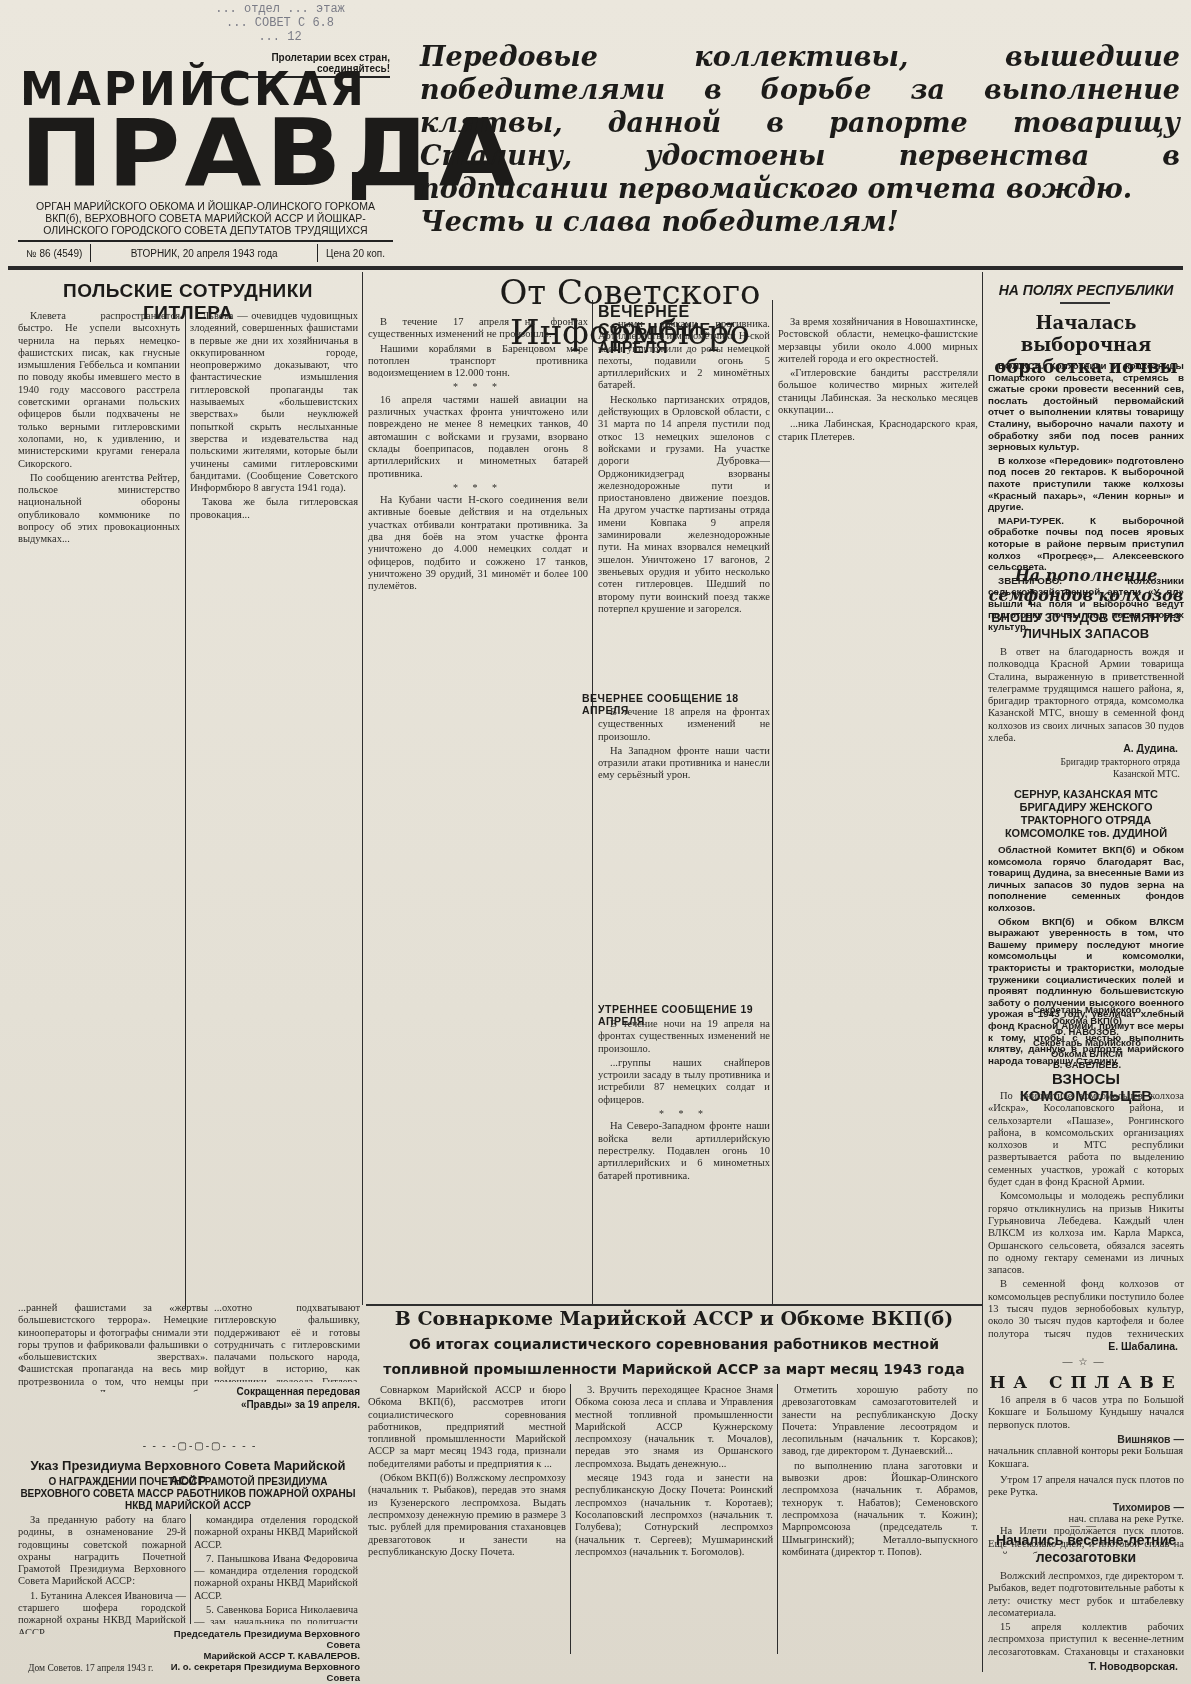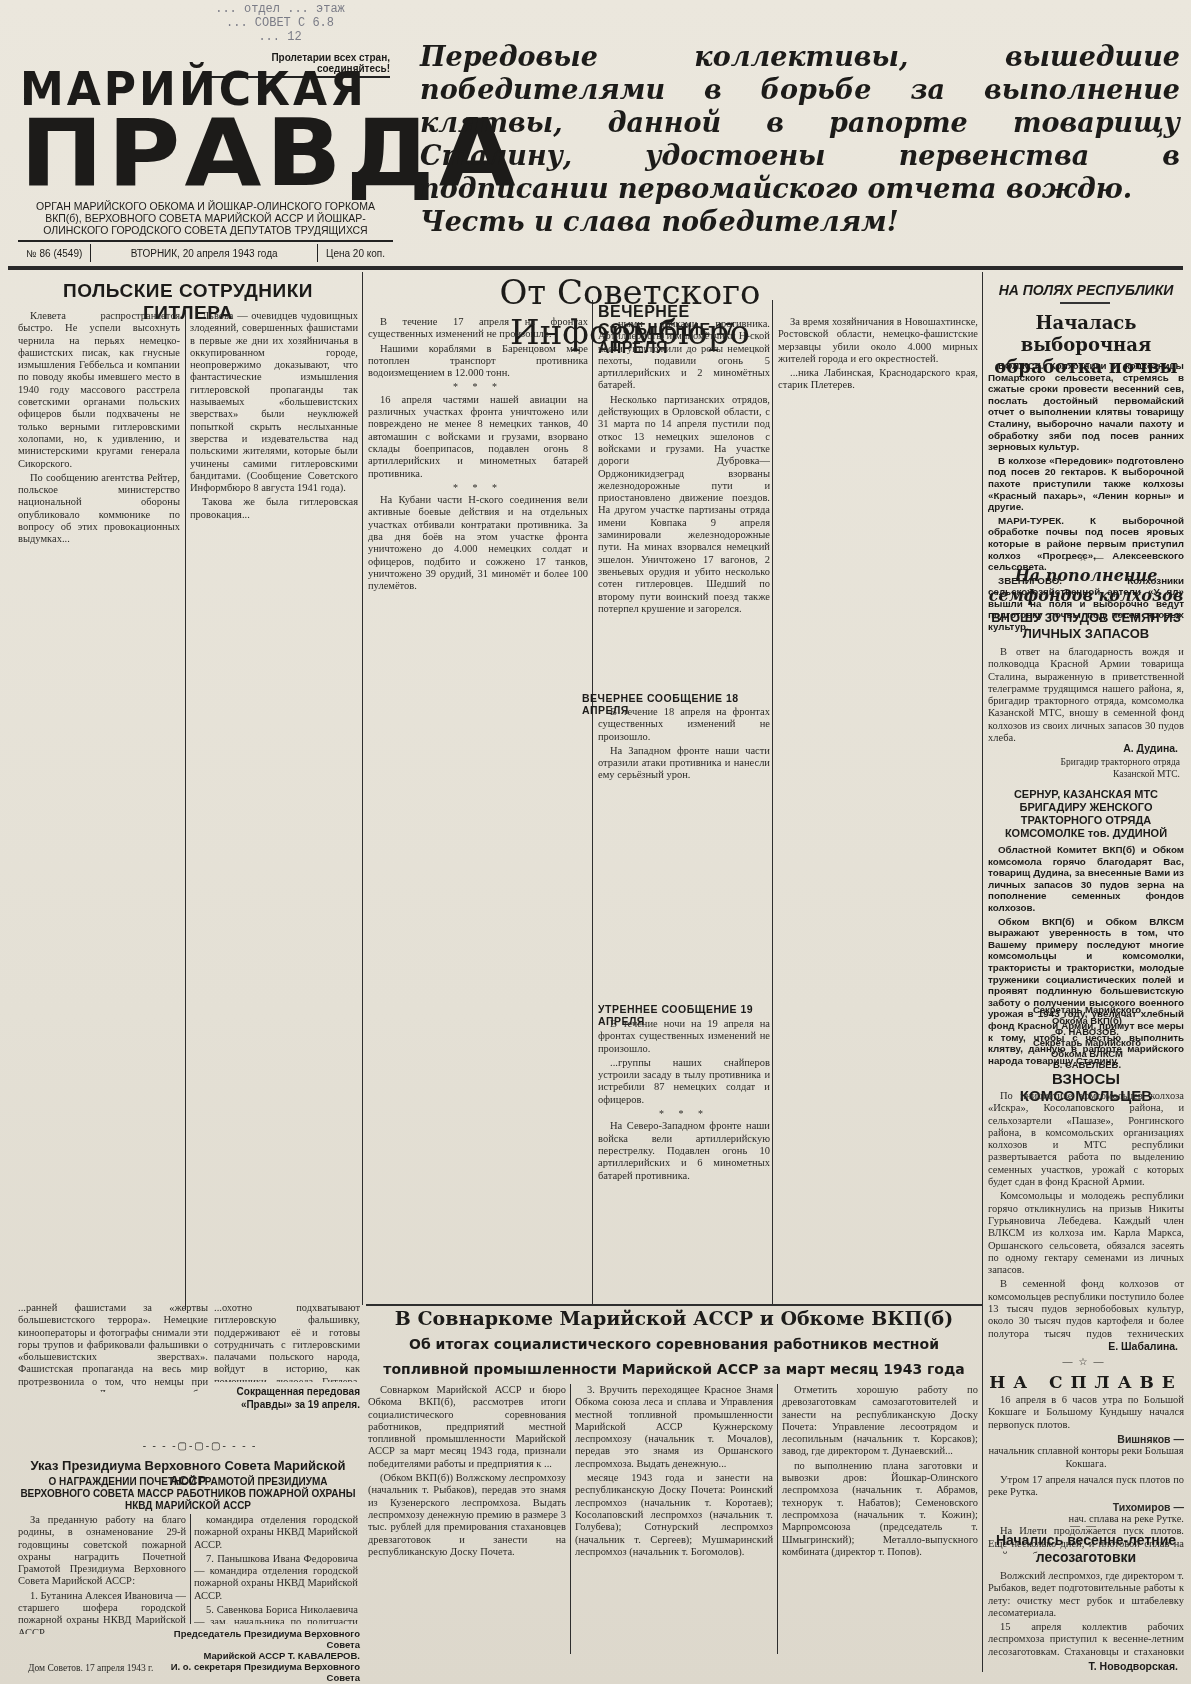--- a/index.html
+++ b/index.html
@@ -120,20 +120,21 @@
   </div>
   <div class="abs sub" style="left:598px;top:1003px;width:180px;font-size:10.5px;">УТРЕННЕЕ СООБЩЕНИЕ 19 АПРЕЛЯ</div>
   <div class="abs coltext" style="left:598px;top:1018px;width:172px;height:280px;">
     <p>В течение ночи на 19 апреля на фронтах существенных изменений не произошло.</p>
     <p>...группы наших снайперов устроили засаду в тылу противника и истребили 87 немецких солдат и офицеров.</p>
     <div class="stars">* * *</div>
     <p>На Северо-Западном фронте наши войска вели артиллерийскую перестрелку. Подавлен огонь 10 артиллерийских и 6 минометных батарей противника.</p>
   </div>
   <div class="abs coltext" style="left:778px;top:316px;width:200px;height:985px;">
     <p>За время хозяйничания в Новошахтинске, Ростовской области, немецко-фашистские мерзавцы убили около 4.000 мирных жителей города и его окрестностей.</p>
+    <p>«Гитлеровские бандиты расстреляли большое количество мирных жителей станицы Лабинская. За несколько месяцев оккупации...</p>
     <p>...ника Лабинская, Краснодарского края, старик Плетерев.</p>
   </div>
 
   <div class="hline" style="left:366px;top:1304px;width:616px;height:2px;"></div>
   <div class="abs" style="left:366px;top:1306px;width:616px;text-align:center;font-family:'DejaVu Serif',serif;font-weight:bold;font-size:19px;line-height:24px;">В Совнаркоме Марийской АССР и Обкоме ВКП(б)</div>
   <div class="abs h-sans" style="left:366px;top:1332px;width:616px;font-size:14px;line-height:25px;font-family:'DejaVu Sans',sans-serif;">Об итогах социалистического соревнования работников местной топливной промышленности Марийской АССР за март месяц 1943 года</div>
   <div class="abs coltext" style="left:368px;top:1384px;width:198px;height:270px;">
     <p>Совнарком Марийской АССР и бюро Обкома ВКП(б), рассмотрев итоги социалистического соревнования работников, предприятий местной топливной промышленности Марийской АССР за март месяц 1943 года, признали победителями работы и предприятия к ...</p>
     <p>(Обком ВКП(б)) Волжскому леспромхозу (начальник т. Рыбаков), передав это знамя из Кузенерского леспромхоза. Выдать леспромхозу денежную премию в размере 3 тыс. рублей для премирования стахановцев древзаготовок и занести на республиканскую Доску Почета.</p>
   </div>
@@ -188,21 +189,21 @@
     <p>Комсомольцы и молодежь республики горячо откликнулись на призыв Никиты Гурьяновича Лебедева. Каждый член ВЛКСМ из колхоза им. Карла Маркса, Оршанского сельсовета, обязался засеять по одному гектару семенами из личных запасов.</p>
     <p>В семенной фонд колхозов от комсомольцев республики поступило более 13 тысяч пудов зернобобовых культур, около 30 тысяч пудов картофеля и более полутора тысяч пудов технических культур. Семенами из своих запасов молодые патриоты засевают сотни гектаров хлеба для Красной Армии.</p>
 
   </div>
   <div class="abs sig" style="left:988px;top:1340px;width:190px;">Е. Шабалина.</div>
   <div class="abs stars" style="left:988px;top:1356px;width:196px;">—☆—</div>
   <div class="abs h-sans" style="left:988px;top:1372px;width:196px;font-size:17px;letter-spacing:8px;font-family:'DejaVu Serif',serif;">НА СПЛАВЕ</div>
   <div class="abs coltext" style="left:988px;top:1394px;width:196px;height:160px;">
     <p>16 апреля в 6 часов утра по Большой Кокшаге и Большому Кундышу начался первопуск плотов.</p>
     <div class="sig">Вишняков —</div>
-    <div style="text-align:center">начальник сплавной конторы реки Большая Кокшага.</div>
+    <div style="text-align:left">начальник сплавной конторы реки Большая Кокшага.</div>
     <p style="margin-top:4px">Утром 17 апреля начался пуск плотов по реке Рутка.</p>
     <div class="sig">Тихомиров —</div>
     <div style="text-align:right">нач. сплава на реке Рутке.</div>
     <p>На Илети продолжается пуск плотов. Еще несколько дней, и плотовой сплав на этой реке будет завершен.</p>
   </div>
   <div class="abs stars" style="left:988px;top:1520px;width:196px;">——</div>
   <div class="abs" style="left:988px;top:1532px;width:196px;text-align:center;font-family:'Liberation Sans',sans-serif;font-weight:bold;font-size:14px;line-height:17px;">Начались весенне-летние лесозаготовки</div>
   <div class="abs coltext" style="left:988px;top:1570px;width:196px;height:90px;">
     <p>Волжский леспромхоз, где директором т. Рыбаков, ведет подготовительные работы к лету: очистку мест рубок и штабелевку лесоматериала.</p>
     <p>15 апреля коллектив рабочих леспромхоза приступил к весенне-летним лесозаготовкам. Стахановцы и стахановки дали слово выполнить месячную программу за две недели, к славному празднику 1 Мая.</p>

